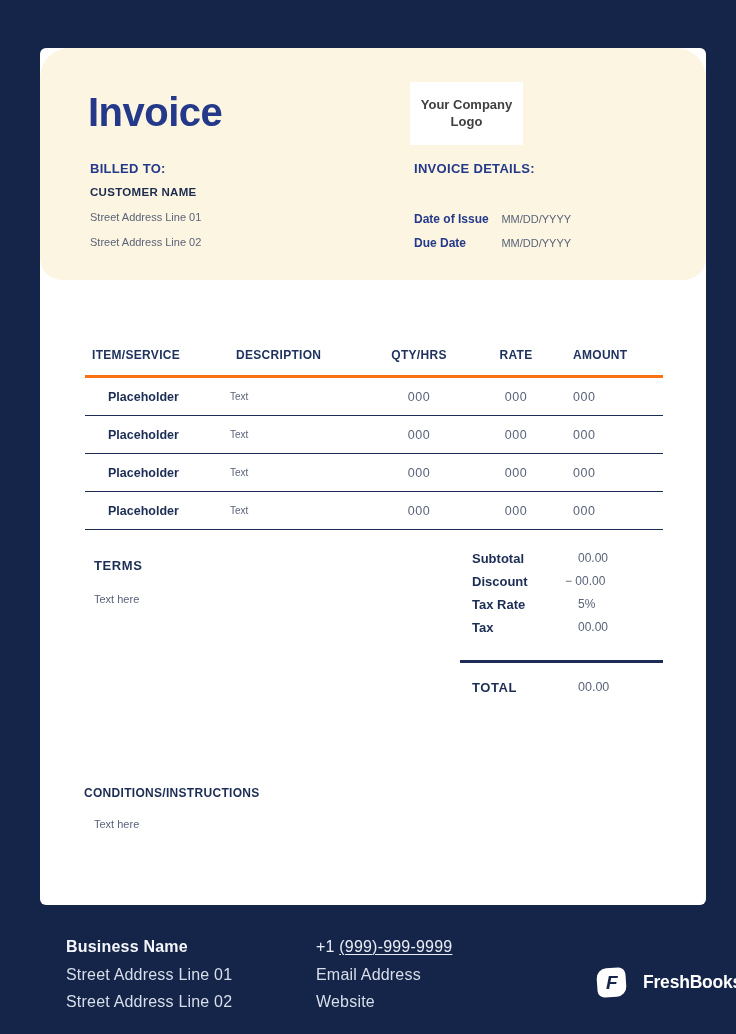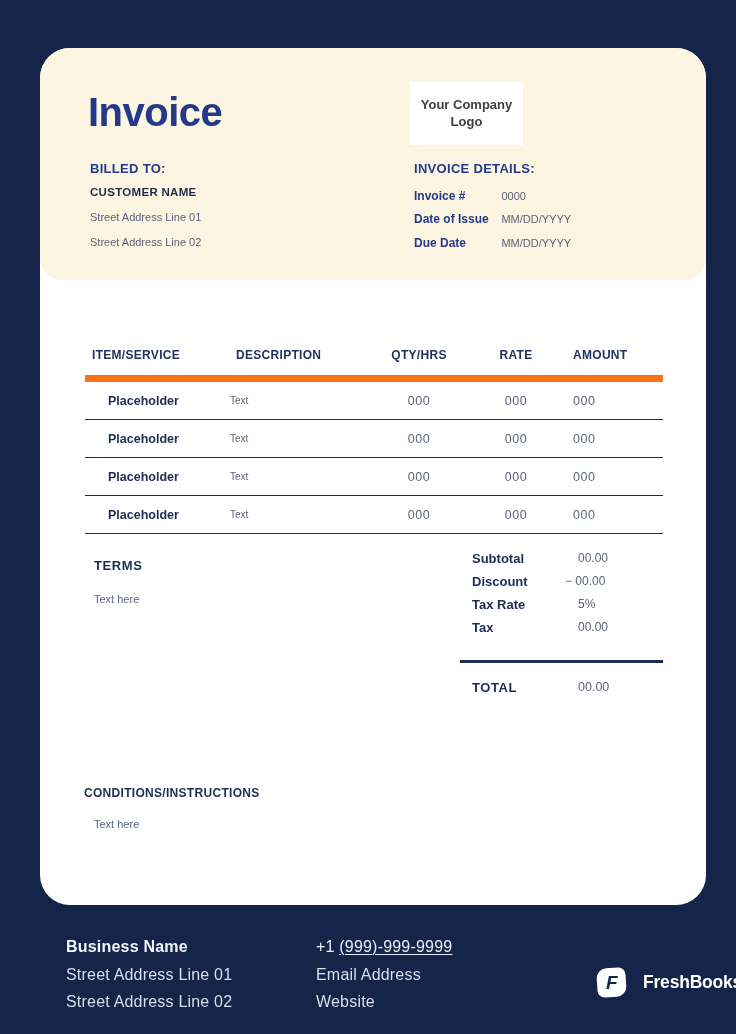--- a/index.html
+++ b/index.html
@@ -5,21 +5,21 @@
   html,body{margin:0;padding:0;}
   body{
     width:736px;height:1034px;
     background:#152549;
     font-family:"Liberation Sans", sans-serif;
     position:relative;overflow:hidden;
     -webkit-font-smoothing:antialiased;
   }
   .card{
     position:absolute;left:40px;top:48px;width:666px;height:857px;
-    background:#ffffff;border-radius:30px;
+    background:#ffffff;border-radius:6px;
   }
   
   .cream{
     position:absolute;left:0;top:0;width:666px;height:232px;
     background:#fcf5e1;border-radius:30px 30px 22px 22px;
   }
   .invoice-title{
     position:absolute;left:48px;top:42px;
     font-size:40px;font-weight:700;color:#24398a;letter-spacing:-0.5px;
   }
@@ -38,21 +38,21 @@
     position:absolute;left:50px;top:138px;
     font-size:11.5px;font-weight:700;color:#1b2b4e;letter-spacing:0.3px;
   }
   .addr{position:absolute;left:50px;font-size:11px;color:#5a6379;}
   .det-row{position:absolute;left:374px;width:260px;}
   .det-label{display:inline-block;width:83px;font-size:12px;font-weight:700;color:#24398a;}
   .det-value{font-size:11px;color:#5a6379;}
   
   .table{position:absolute;left:45px;top:284px;width:578px;}
   .li-grid{display:grid;grid-template-columns:145px 158px 62px 101px 112px;align-items:center;}
-  .li-head{height:43px;border-bottom:7px solid #f97316;}
+  .li-head{height:43px;border-bottom:3px solid #f97316;}
   .li-head .cell{font-size:12px;font-weight:700;color:#20335f;letter-spacing:0.3px;padding-top:2px;}
   .li-row{height:37px;border-bottom:1.5px solid #1c2c55;}
   .c1{padding-left:2px;}
   .li-head .c1{padding-left:7px;}
   .li-head .c2{padding-left:6px;}
   .c3{text-align:center;}
   .c4{text-align:center;padding-left:31px;}
   .c5{padding-left:22px;}
   .item-name{font-size:12.5px;font-weight:700;color:#1c2d55;margin-left:21px;}
   .item-desc{font-size:10px;color:#5a6379;}
@@ -98,24 +98,20 @@
       </span>
     </div>
 
     <div class="sec-heading" style="left:50px;top:113px;">BILLED TO:</div>
     <div class="cust-name">CUSTOMER NAME</div>
     <div class="addr" style="top:163px;">Street Address Line 01</div>
     <div class="addr" style="top:188px;">Street Address Line 02</div>
 
     <div class="sec-heading" style="left:374px;top:113px;">INVOICE DETAILS:</div>
 
-    <div class="det-row" style="top:138px;">
-      <span class="det-label">Invoice #</span>
-      <span class="det-value">0000</span>
-    </div>
     <div class="det-row" style="top:161px;">
       <span class="det-label">Date of Issue</span>
       <span class="det-value">MM/DD/YYYY</span>
     </div>
     <div class="det-row" style="top:185px;">
       <span class="det-label">Due Date</span>
       <span class="det-value">MM/DD/YYYY</span>
     </div>
   </div>
 

